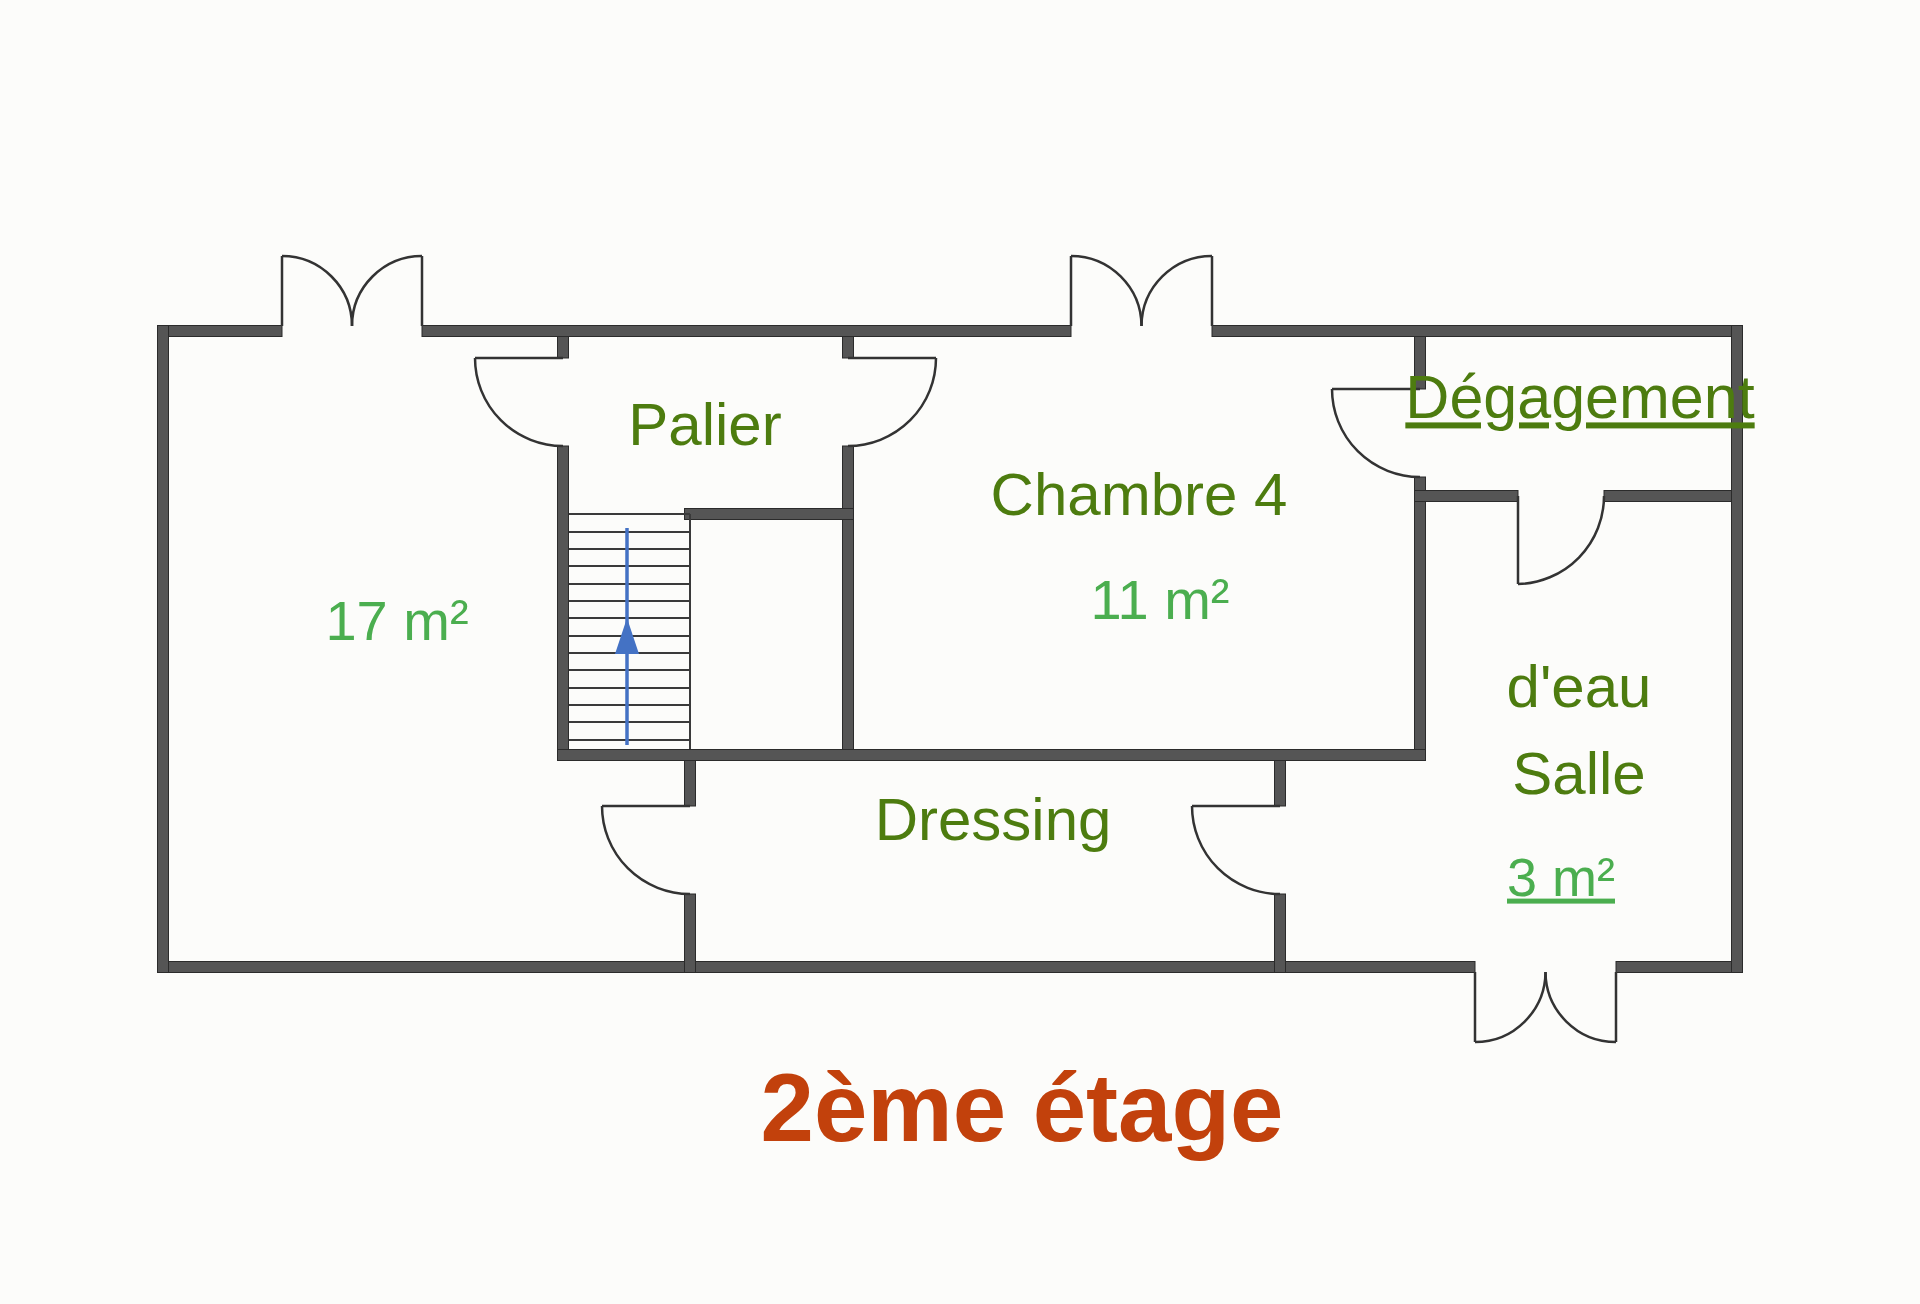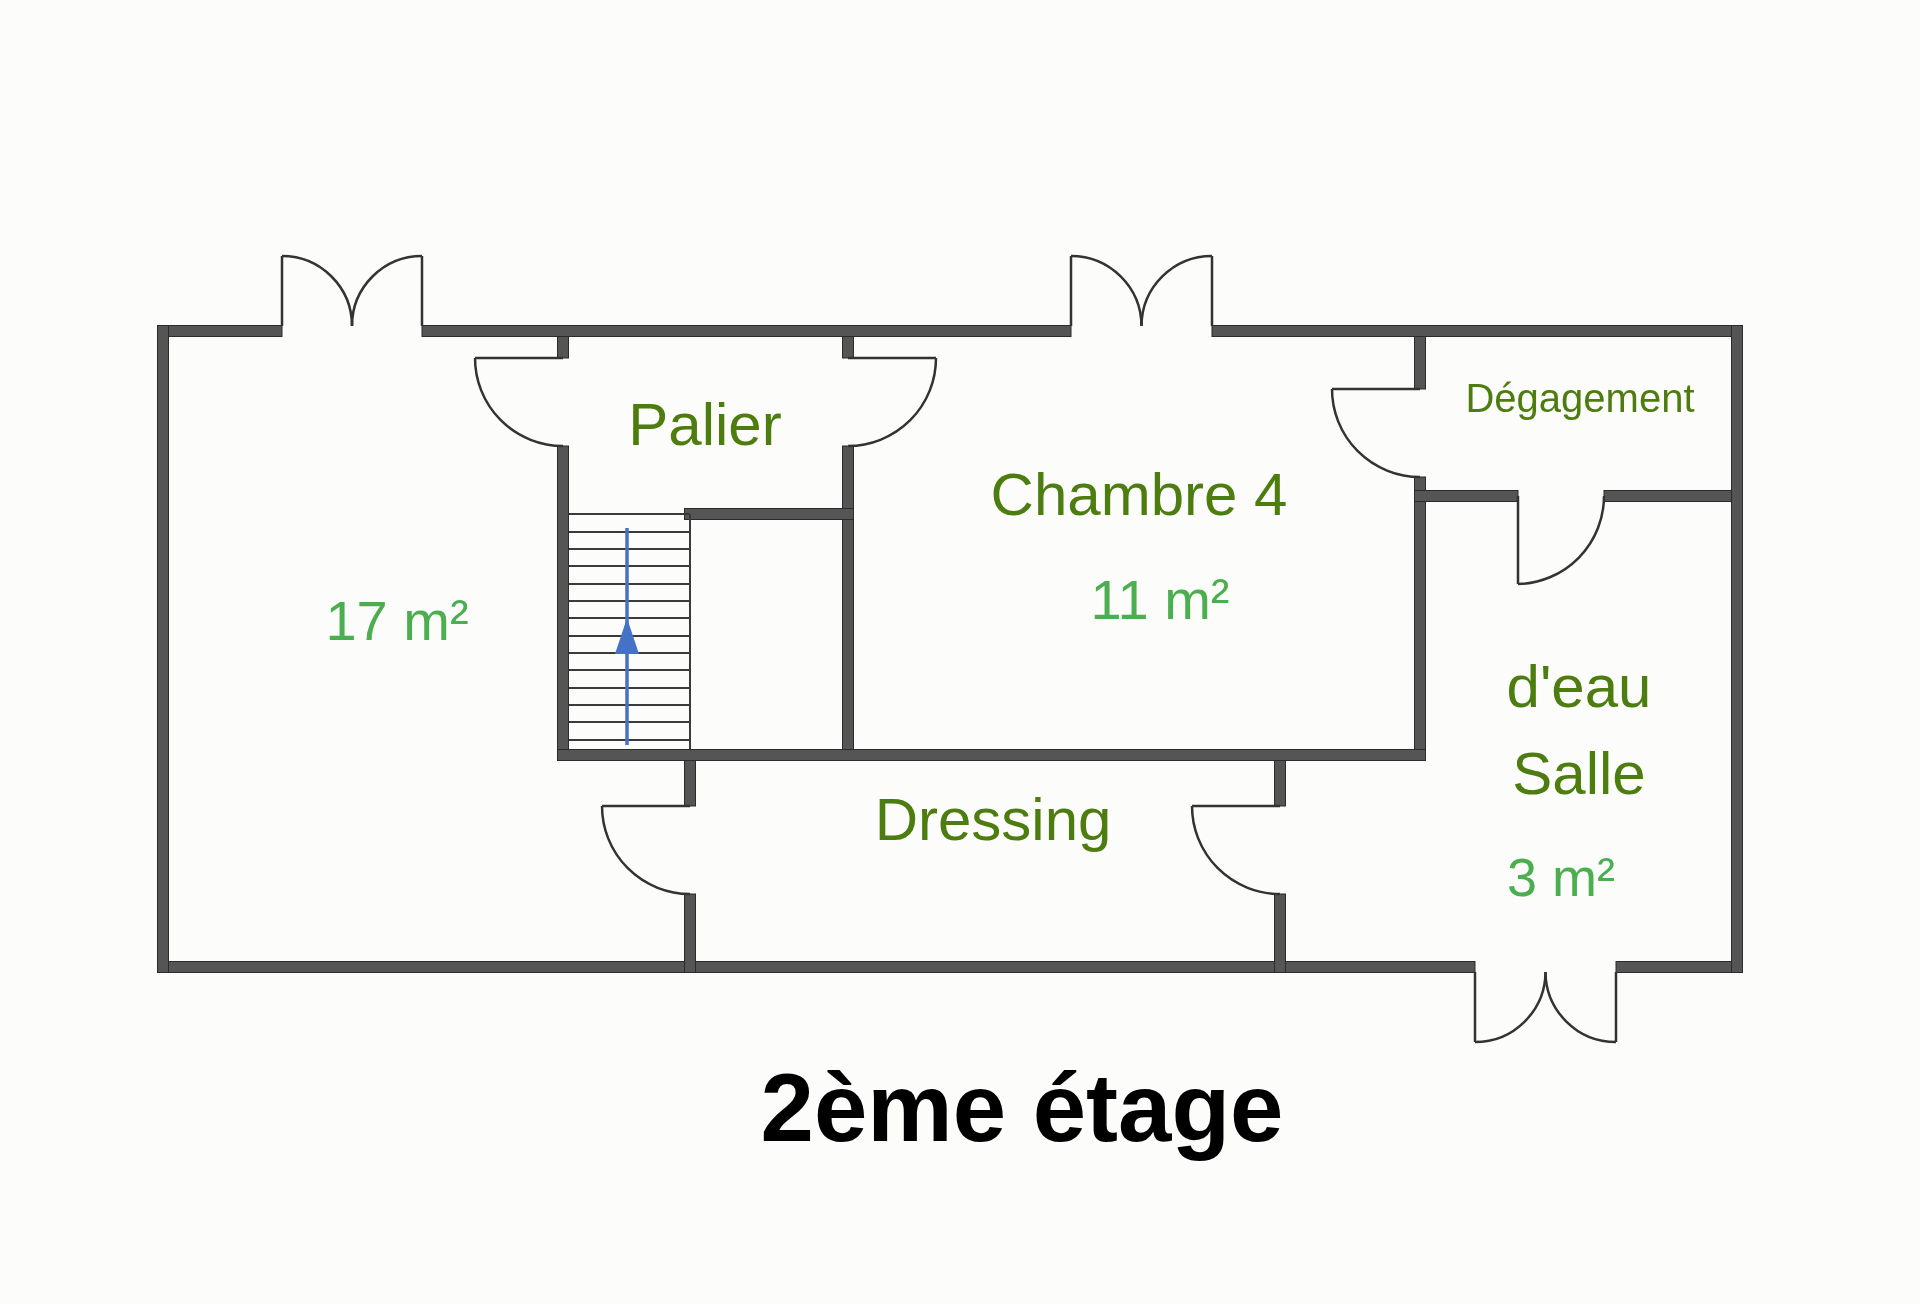--- a/index.html
+++ b/index.html
@@ -13,29 +13,29 @@
   .plan-svg{position:absolute;left:0;top:0;}
   .label{
     position:absolute;
     transform:translate(-50%,-50%);
     white-space:nowrap;
     text-align:center;
     color:#4d7c0f;
     line-height:1.2;
   }
   .room-name{font-size:60px;}
-  .room-name-sm{font-size:40px;}
+  .room-name-sm{font-size:61px;text-decoration:underline;}
   .room-area{font-size:56px;color:#4BAE4F;}
   .room-area-sm{font-size:54px;color:#4BAE4F;}
   .two-line{line-height:1.45;}
   .two-line span{display:block;}
   .floor-title{
     font-size:96px;
     font-weight:bold;
-    color:#000000;
+    color:#c2410c;
   }
 </style>
 </head>
 <body>
 
 <div class="canvas">
 
   <svg class="plan-svg" width="1920" height="1304" viewBox="0 0 1920 1304">
 
     <g fill="#555555" stroke="#2b2b2b" stroke-width="1">
@@ -143,19 +143,19 @@
 
   <div class="label room-name" style="left:1139px;top:495px;">Chambre 4</div>
   <div class="label room-area" style="left:1160px;top:600px;">11 m²</div>
 
   <div class="label room-name-sm" style="left:1580px;top:398px;">Dégagement</div>
 
   <div class="label room-name two-line" style="left:1579px;top:730px;">
     <span>d'eau</span>
     <span>Salle</span>
   </div>
-  <div class="label room-area-sm" style="left:1561px;top:877px;">3 m²</div>
+  <div class="label room-area-sm" style="left:1561px;top:877px;text-decoration:underline;">3 m²</div>
 
   <div class="label room-name" style="left:965px;top:820px;margin-left:28px;">Dressing</div>
 
   <div class="label floor-title" style="left:1022px;top:1108px;">2ème étage</div>
 
 </div>
 
 </body></html>

